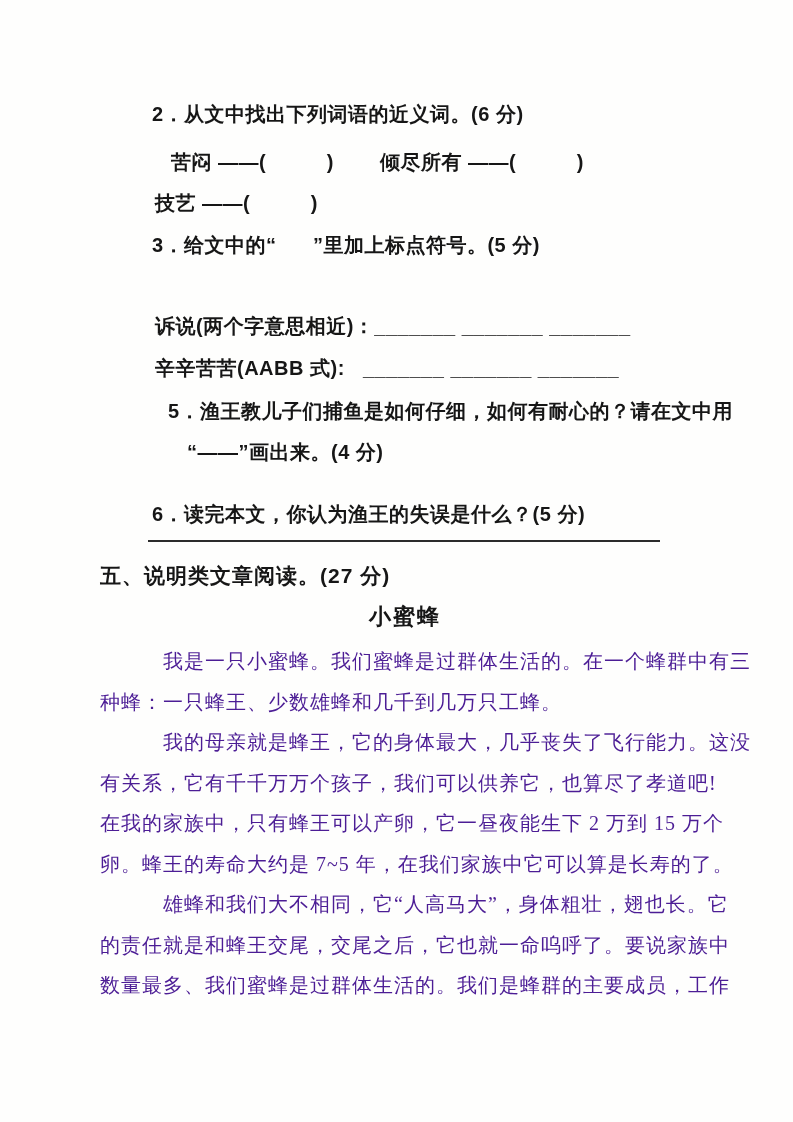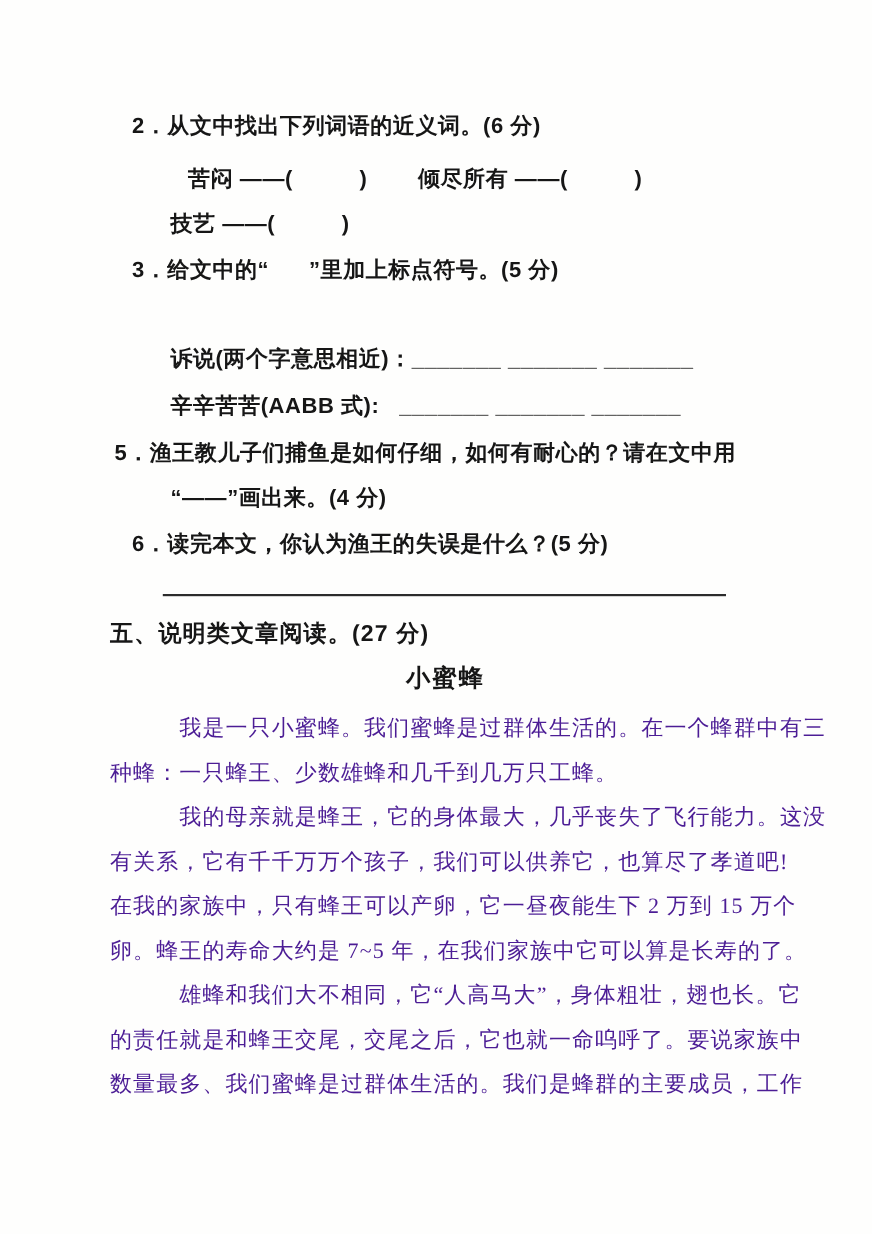--- a/index.html
+++ b/index.html
@@ -14,20 +14,21 @@
     background: #fefefdff;
     color: #161616;
     overflow: hidden;
     font-family: "Liberation Sans", sans-serif;
   }
   .abs { position: absolute; white-space: pre; }
   .q {
     font-size: 20px;
     font-weight: 600;
     letter-spacing: 0.5px;
+    margin-left: 32px;
   }
   .sub {
     font-size: 20px;
     font-weight: 600;
     letter-spacing: 0.5px;
   }
   .answer-line {
     position: absolute;
     border-bottom: 2px solid #2c2c2c;
   }
@@ -69,24 +70,24 @@
   <div class="abs q" style="left:120px; top:101px;">2．从文中找出下列词语的近义词。(6 分)</div>
   <div class="abs sub" style="left:155px; top:149px;margin-left:16px;">苦闷 ——(          )</div>
   <div class="abs sub" style="left:380px; top:149px;">倾尽所有 ——(          )</div>
   <div class="abs sub" style="left:155px; top:190px;">技艺 ——(          )</div>
 
   <div class="abs q" style="left:120px; top:232px;">3．给文中的“      ”里加上标点符号。(5 分)</div>
 
   <div class="abs sub" style="left:155px; top:313px;">诉说(两个字意思相近)：_______ _______ _______</div>
   <div class="abs sub" style="left:155px; top:355px;">辛辛苦苦(AABB 式):   _______ _______ _______</div>
 
-  <div class="abs q" style="left:104px; top:398px;">5．渔王教儿子们捕鱼是如何仔细，如何有耐心的？请在文中用</div>
+  <div class="abs q" style="left:136px; top:398px;">5．渔王教儿子们捕鱼是如何仔细，如何有耐心的？请在文中用</div>
   <div class="abs q" style="left:155px; top:439px;">“——”画出来。(4 分)</div>
 
-  <div class="abs q" style="left:120px; top:481px;">6．读完本文，你认为渔王的失误是什么？(5 分)</div>
+  <div class="abs q" style="left:120px; top:501px;">6．读完本文，你认为渔王的失误是什么？(5 分)</div>
   <div class="answer-line" style="left:148px; top:520px; width:512px; height:20px;"></div>
 
   <div class="abs section-head" style="left:100px; top:562px;">五、说明类文章阅读。(27 分)</div>
 
   <div class="article-title" style="top:602px;">小蜜蜂</div>
 
   <div class="article">
     <div class="line indent">我是一只小蜜蜂。我们蜜蜂是过群体生活的。在一个蜂群中有三</div>
     <div class="line">种蜂：一只蜂王、少数雄蜂和几千到几万只工蜂。</div>
     <div class="line indent">我的母亲就是蜂王，它的身体最大，几乎丧失了飞行能力。这没</div>

